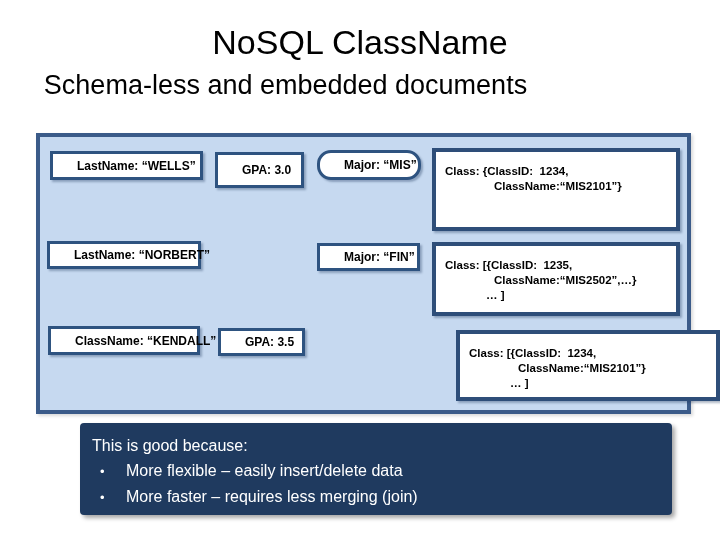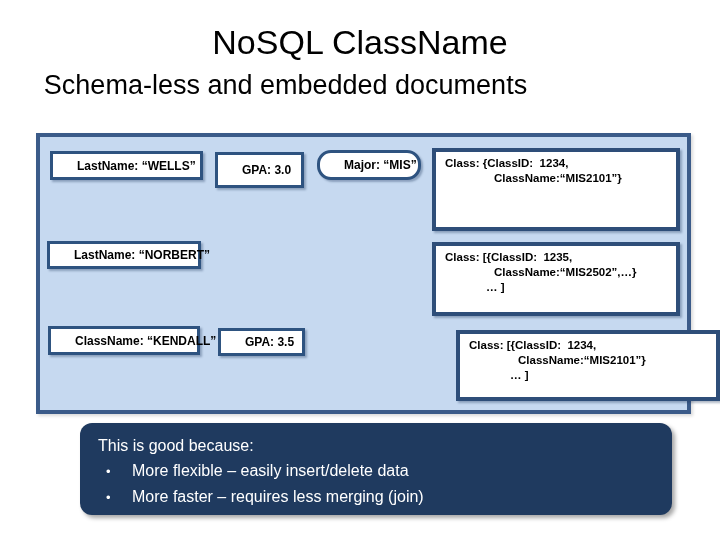--- a/index.html
+++ b/index.html
@@ -23,44 +23,44 @@
   .field-box{
     position:absolute;box-sizing:border-box;background:#ffffff;
     border:3px solid #2E5380;box-shadow:2px 2px 2px rgba(31,58,95,0.35);
     font-size:12px;font-weight:bold;color:#000000;
     display:flex;align-items:center;padding-left:24px;white-space:pre;
   }
   .class-box{
     position:absolute;box-sizing:border-box;background:#ffffff;
     border:4px solid #2E4E79;box-shadow:2px 2px 2px rgba(31,58,95,0.35);
     font-size:11.5px;font-weight:bold;color:#000000;
-    padding:4px 0 0 9px;
+    padding:12px 0 0 9px;
   }
   .class-box .ln{white-space:pre;line-height:15px;}
   .class-box .ln:nth-child(2){padding-left:49px;}
   .class-box .ln:nth-child(3){padding-left:41px;}
   
   .box-wells   {left:10px; top:14px;  width:153px;height:29px;}
   .box-gpa30   {left:175px;top:15px;  width:89px; height:36px;text-align:right;}
   .box-majormis{left:277px;top:13px;  width:104px;height:30px;border-radius:14px;}
   .class-1     {left:392px;top:11px;  width:248px;height:83px;}
   
   .box-norbert {left:7px;  top:104px; width:154px;height:28px;}
   .box-majorfin{left:277px;top:106px; width:103px;height:28px;}
   .class-2     {left:392px;top:105px; width:248px;height:74px;}
   
   .box-kendall {left:8px;  top:189px; width:152px;height:29px;}
   .box-gpa35   {left:178px;top:191px; width:87px; height:28px;}
   .class-3     {left:392px;top:193px; width:264px;height:71px;margin-left:24px;}
 
   .note-box{
     position:absolute;left:80px;top:423px;width:592px;height:92px;
-    box-sizing:border-box;background:#1F3A5F;border-radius:12px;
+    box-sizing:border-box;background:#1F3A5F;border-radius:4px;
     box-shadow:3px 3px 4px rgba(0,0,0,0.35);
-    color:#ffffff;padding:11px 14px 0 18px;
+    color:#ffffff;padding:11px 14px 0 12px;
   }
   .note-heading{font-size:16px;line-height:24px;}
   .bullet-line{display:flex;font-size:16px;line-height:25px;}
   .bullet{width:26px;text-align:left;padding-left:8px;flex:0 0 auto;}
   .bullet::before{content:"\2022";font-size:13px;}
 </style>
 </head>
 <body>
 
 <div class="slide">
@@ -72,20 +72,21 @@
 
     <div class="field-box box-wells">LastName: “WELLS”</div>
     <div class="field-box box-gpa30">GPA: 3.0</div>
     <div class="field-box box-majormis">Major: “MIS”</div>
     <div class="class-box class-1">
       <div class="ln">Class: {ClassID:  1234,</div>
       <div class="ln">ClassName:“MIS2101”}</div>
     </div>
 
     <div class="field-box box-norbert">LastName: “NORBERT”</div>
+    <div class="field-box box-majorfin">Major: “FIN”</div>
     <div class="class-box class-2">
       <div class="ln">Class: [{ClassID:  1235,</div>
       <div class="ln">ClassName:“MIS2502”,…}</div>
       <div class="ln">… ]</div>
     </div>
 
     <div class="field-box box-kendall">ClassName: “KENDALL”</div>
     <div class="field-box box-gpa35">GPA: 3.5</div>
     <div class="class-box class-3">
       <div class="ln">Class: [{ClassID:  1234,</div>

